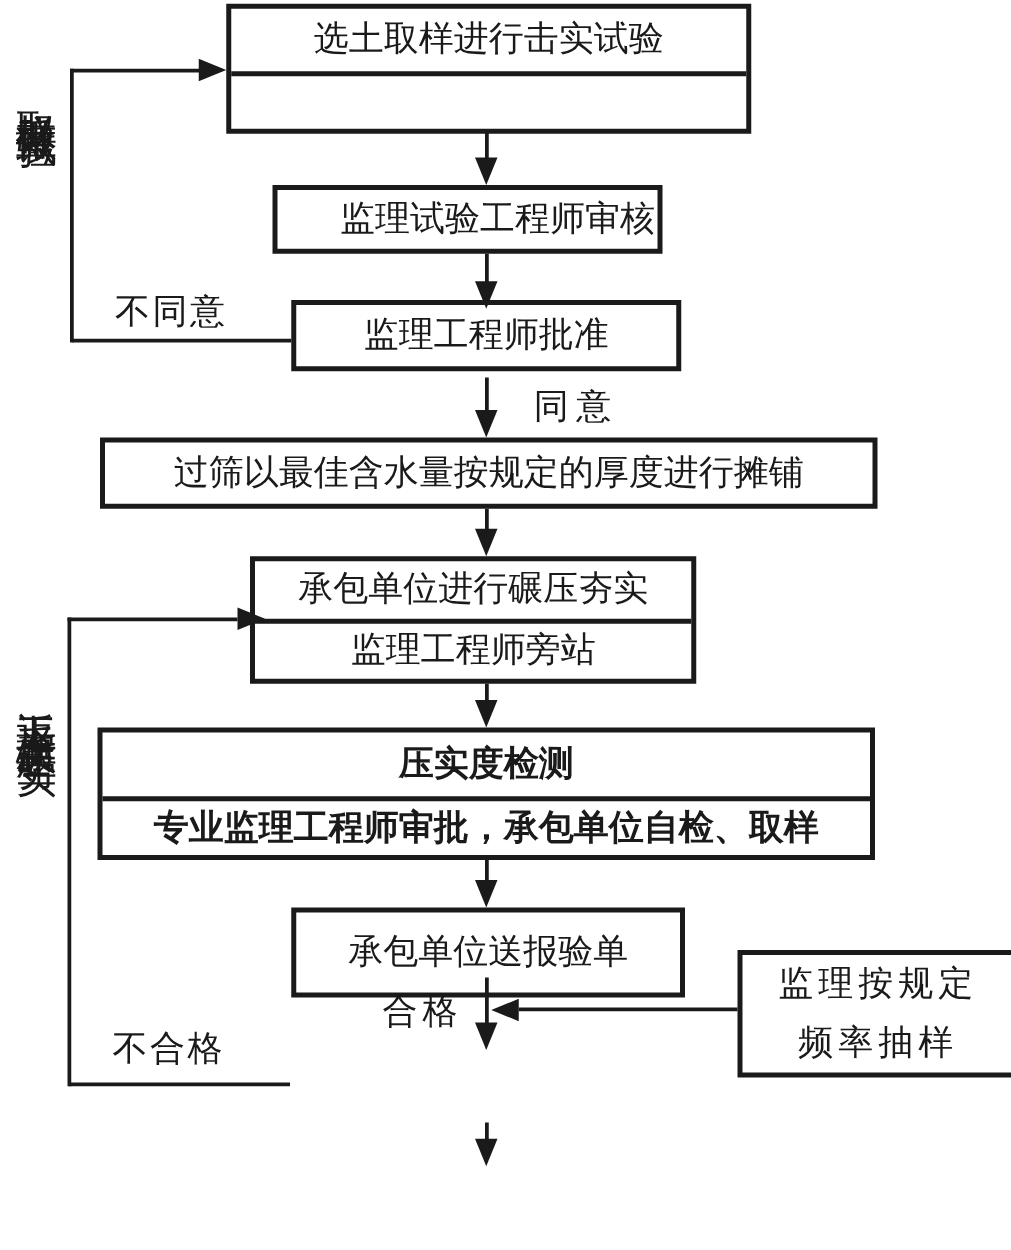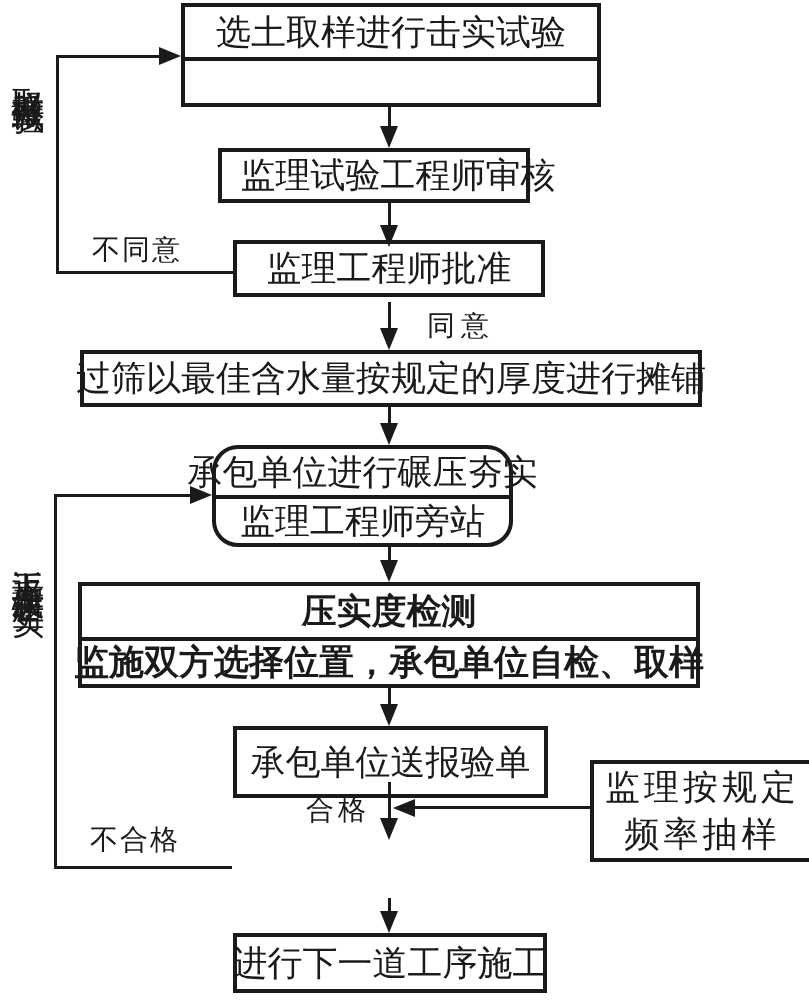--- a/index.html
+++ b/index.html
@@ -3,21 +3,21 @@
 <meta charset="utf-8">
 <style>
   :root { --ink:#1a1a1a; --bg:#ffffff; }
   html,body { margin:0; padding:0; background:var(--bg); }
   body { font-family:"Liberation Serif","DejaVu Serif",serif; color:var(--ink); }
   .canvas { position:relative; width:809px; height:1000px; background:var(--bg); overflow:hidden; }
 
   .box { position:absolute; box-sizing:border-box; border:4px solid var(--ink);
          background:var(--bg); display:flex; flex-direction:column; }
   .brow { flex:1 1 auto; display:flex; align-items:center; justify-content:center;
-          font-size:35px; line-height:1; white-space:nowrap; }
+          font-size:28px; line-height:1; white-space:nowrap; }
   .bdiv { border-bottom:4px solid var(--ink); }
 
   .line { position:absolute; background:var(--ink); }
   .ah   { position:absolute; width:0; height:0; }
   .ah-down  { border-left:9px solid transparent; border-right:9px solid transparent; border-top:22px solid var(--ink); }
   .ah-right { border-top:9px solid transparent; border-bottom:9px solid transparent; border-left:22px solid var(--ink); }
   .ah-left  { border-top:9px solid transparent; border-bottom:9px solid transparent; border-right:22px solid var(--ink); }
 
   .lbl { position:absolute; font-size:28px; line-height:1; letter-spacing:2px; white-space:nowrap; }
   .vlabel { position:absolute; writing-mode:vertical-rl; text-orientation:upright;
@@ -37,38 +37,35 @@
   </div>
 
   <div class="box" style="left:233px; top:240px; width:312px; height:57px;">
     <div class="brow">监理工程师批准</div>
   </div>
 
   <div class="box" style="left:80px; top:350px; width:622px; height:57px;">
     <div class="brow">过筛以最佳含水量按规定的厚度进行摊铺</div>
   </div>
 
-  <div class="box" style="left:212px; top:445px; width:301px; height:102px;border-radius:26px;">
+  <div class="box" style="left:200px; top:445px; width:357px; height:102px;">
     <div class="brow bdiv" style="flex:0 0 46px;">承包单位进行碾压夯实</div>
     <div class="brow">监理工程师旁站</div>
   </div>
 
   <div class="box" style="left:78px; top:582px; width:622px; height:106px;font-weight:bold;">
     <div class="brow bdiv" style="flex:0 0 51px;">压实度检测</div>
-    <div class="brow">监施双方选择位置，承包单位自检、取样</div>
+    <div class="brow">专业监理工程师审批，承包单位自检、取样</div>
   </div>
 
   <div class="box" style="left:233px; top:726px; width:315px; height:72px;">
     <div class="brow">承包单位送报验单</div>
   </div>
 
 
-  <div class="box" style="left:233px; top:933px; width:314px; height:60px;">
-    <div class="brow">进行下一道工序施工</div>
-  </div>
 
   <div class="box" style="left:590px; top:760px; width:225px; height:102px;">
     <div class="brow" style="letter-spacing:4px;">监理按规定</div>
     <div class="brow" style="letter-spacing:4px;">频率抽样</div>
   </div>
 
   <div class="line" style="left:388px; top:106px; width:3px; height:22px;"></div>
   <div class="ah ah-down" style="left:380px; top:126px;"></div>
 
   <div class="line" style="left:388px; top:203px; width:3px; height:24px;"></div>

